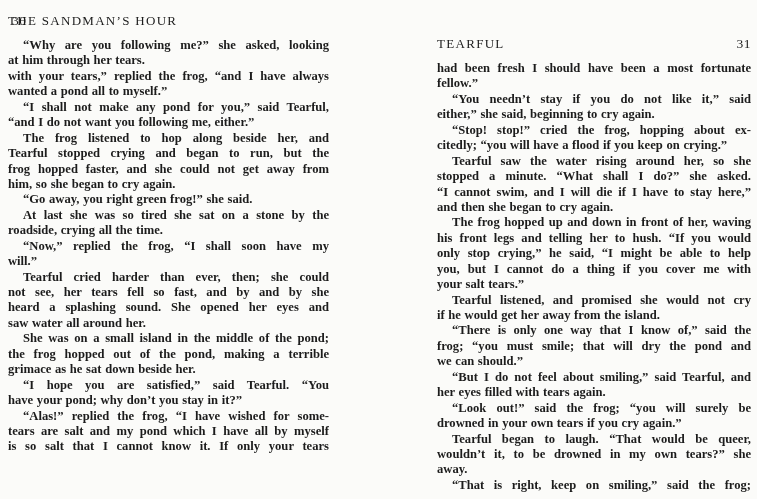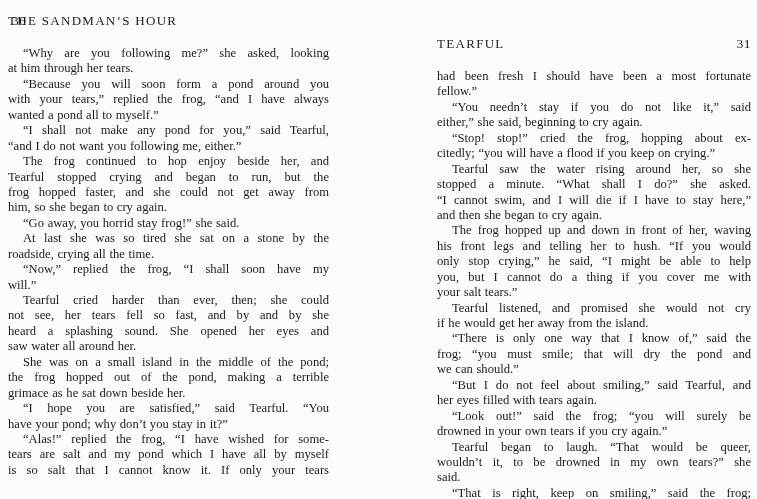--- a/index.html
+++ b/index.html
@@ -38,21 +38,22 @@
   }
   .folio {
     position: absolute;
     top: 0;
     font-size: 13.5px;
     letter-spacing: 0.5px;
   }
   .folio-left { left: 4px; }
   .folio-right { right: 0; }
   .page-body {
-    margin-top: 16px;
+    margin-top: 8px;
+    font-weight: bold;
   }
   .line {
     font-size: 12.6px;
     line-height: 15.45px;
     height: 15.45px;
     overflow: hidden;
     text-align: justify;
     text-align-last: justify;
     word-spacing: 0.5px;
   }
@@ -67,30 +68,29 @@
 <body>
 
 <div class="page page-left">
   <div class="running-head">
     <span class="folio folio-left">30</span>
     <span>THE SANDMAN’S HOUR</span>
   </div>
   <div class="page-body" id="left-page-body">
       <div class="line indent">“Why are you following me?” she asked, looking</div>
       <div class="line last">at him through her tears.</div>
-      <div class="line indent">“Because you will soon form a pond around you</div>
       <div class="line">with your tears,” replied the frog, “and I have always</div>
       <div class="line last">wanted a pond all to myself.”</div>
       <div class="line indent">“I shall not make any pond for you,” said Tearful,</div>
       <div class="line last">“and I do not want you following me, either.”</div>
-      <div class="line indent">The frog continued to hop enjoy beside her, and</div>
+      <div class="line indent">The frog listened to hop along beside her, and</div>
       <div class="line">Tearful stopped crying and began to run, but the</div>
       <div class="line">frog hopped faster, and she could not get away from</div>
       <div class="line last">him, so she began to cry again.</div>
-      <div class="line indent last">“Go away, you horrid stay frog!” she said.</div>
+      <div class="line indent last">“Go away, you right green frog!” she said.</div>
       <div class="line indent">At last she was so tired she sat on a stone by the</div>
       <div class="line last">roadside, crying all the time.</div>
       <div class="line indent">“Now,” replied the frog, “I shall soon have my</div>
       <div class="line last">will.”</div>
       <div class="line indent">Tearful cried harder than ever, then; she could</div>
       <div class="line">not see, her tears fell so fast, and by and by she</div>
       <div class="line">heard a splashing sound.  She opened her eyes and</div>
       <div class="line last">saw water all around her.</div>
       <div class="line indent">She was on a small island in the middle of the pond;</div>
       <div class="line">the frog hopped out of the pond, making a terrible</div>
@@ -128,16 +128,16 @@
       <div class="line last">if he would get her away from the island.</div>
       <div class="line indent">“There is only one way that I know of,” said the</div>
       <div class="line">frog; “you must smile; that will dry the pond and</div>
       <div class="line last">we can should.”</div>
       <div class="line indent">“But I do not feel about smiling,” said Tearful, and</div>
       <div class="line last">her eyes filled with tears again.</div>
       <div class="line indent">“Look out!” said the frog; “you will surely be</div>
       <div class="line last">drowned in your own tears if you cry again.”</div>
       <div class="line indent">Tearful began to laugh.  “That would be queer,</div>
       <div class="line">wouldn’t it, to be drowned in my own tears?” she</div>
-      <div class="line last">said.</div>
+      <div class="line last">away.</div>
       <div class="line indent">“That is right, keep on smiling,” said the frog;</div>
     </div>
 </div>
 
 </body></html>

